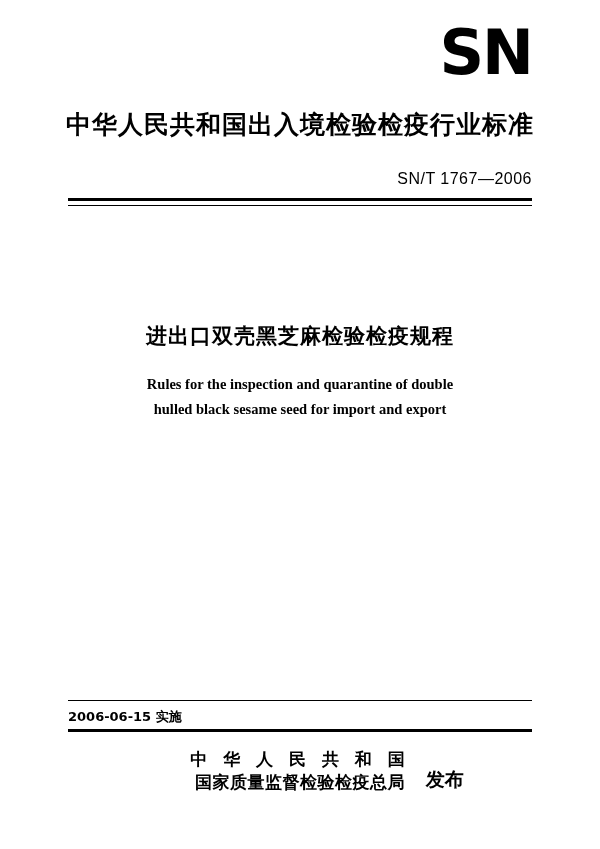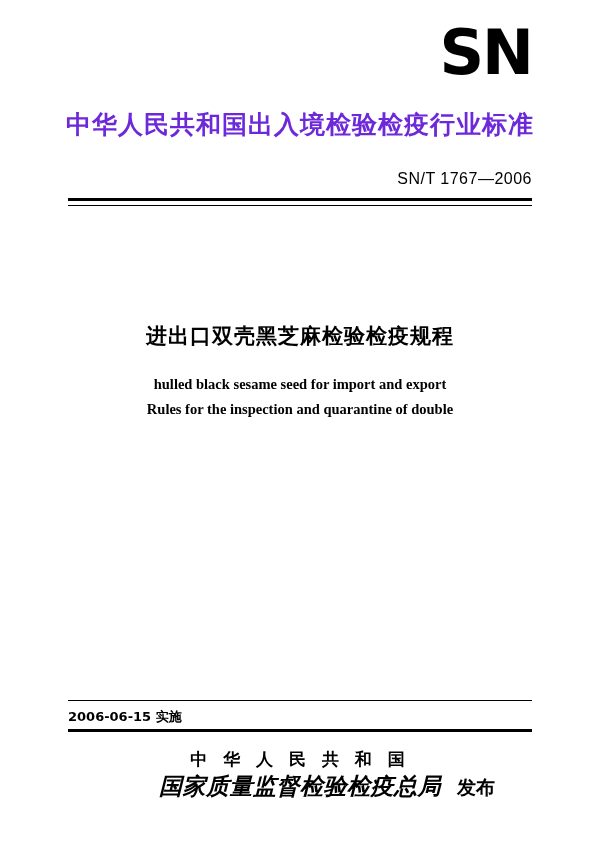--- a/index.html
+++ b/index.html
@@ -39,21 +39,21 @@
   .std-title {
     position: absolute;
     top: 108px;
     left: 0;
     width: 600px;
     text-align: center;
     font-family: "DejaVu Sans", sans-serif;
     font-size: 25px;
     font-weight: bold;
     letter-spacing: 1px;
-    color: #6d28d9;
+    color: #000000;
   }
 
   
   .std-number {
     position: absolute;
     top: 170px;
     right: 68px;
     font-family: "Liberation Sans", sans-serif;
     font-size: 16px;
     letter-spacing: 0.5px;
@@ -146,24 +146,23 @@
     display: inline-block;
     text-align: center;
     position: relative;
   }
   .issuer-line1 {
     font-size: 17px;
     letter-spacing: 5px;
     line-height: 1.35;
   }
   .issuer-line2 {
-    font-size: 23px;
+    font-size: 17px;
     letter-spacing: 0.5px;
     line-height: 1.35;
-    font-style: italic;
   }
   .issuer-publish {
     position: absolute;
     right: -54px;
     bottom: 1px;
     font-size: 19px;
     letter-spacing: 0;
     font-weight: bold;
   }
 </style>
@@ -177,22 +176,22 @@
   <div class="std-title">中华人民共和国出入境检验检疫行业标准</div>
 
   <div class="std-number">SN/T 1767—2006</div>
 
   <div class="rule-top"></div>
   <div class="rule-top-thin"></div>
 
   <div class="doc-title-cn">进出口双壳黑芝麻检验检疫规程</div>
 
   <div class="doc-title-en">
+    <div>Rules for the inspection and quarantine of double</div>
     <div>hulled black sesame seed for import and export</div>
-    <div>Rules for the inspection and quarantine of double</div>
   </div>
 
   <div class="rule-bottom"></div>
 
   <div class="dates">
     <div class="date-item">2006-06-15 实施</div>
   </div>
 
   <div class="rule-bottom2"></div>
 

